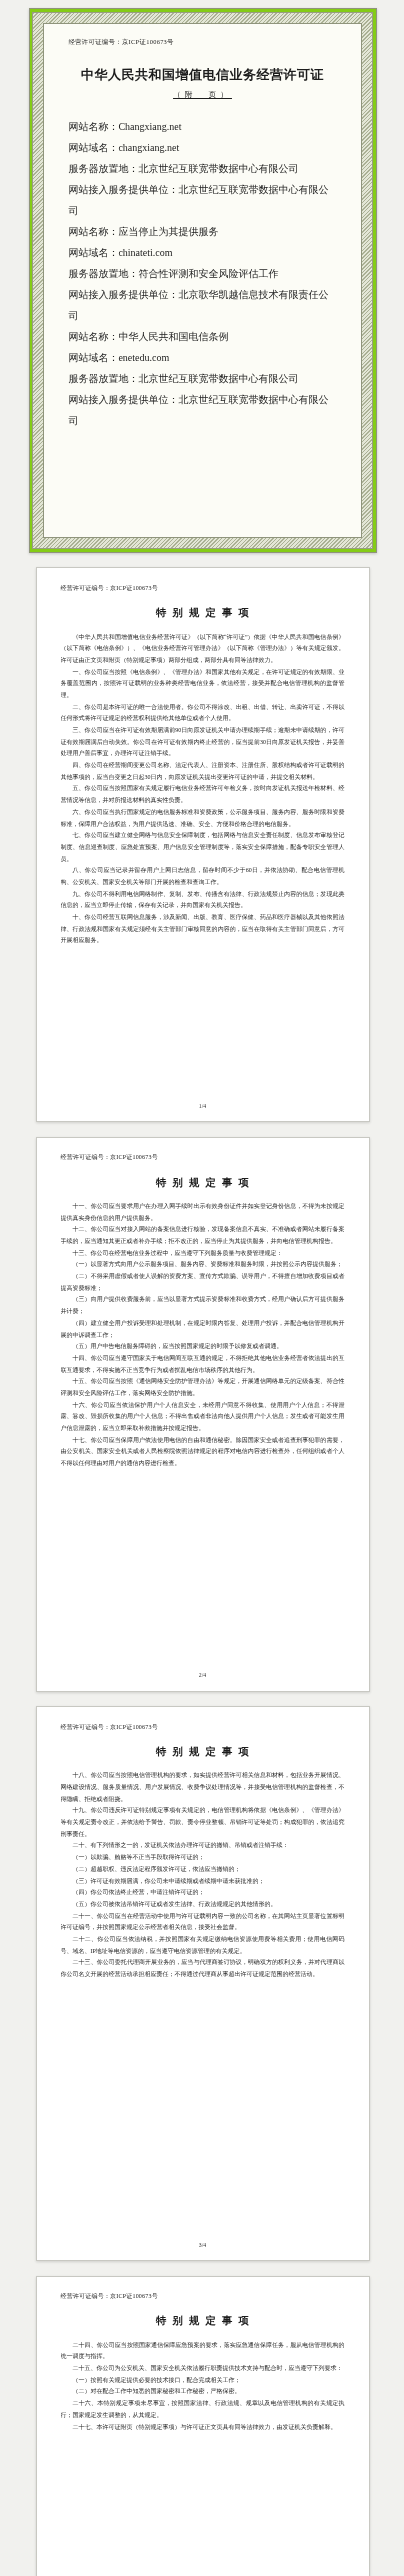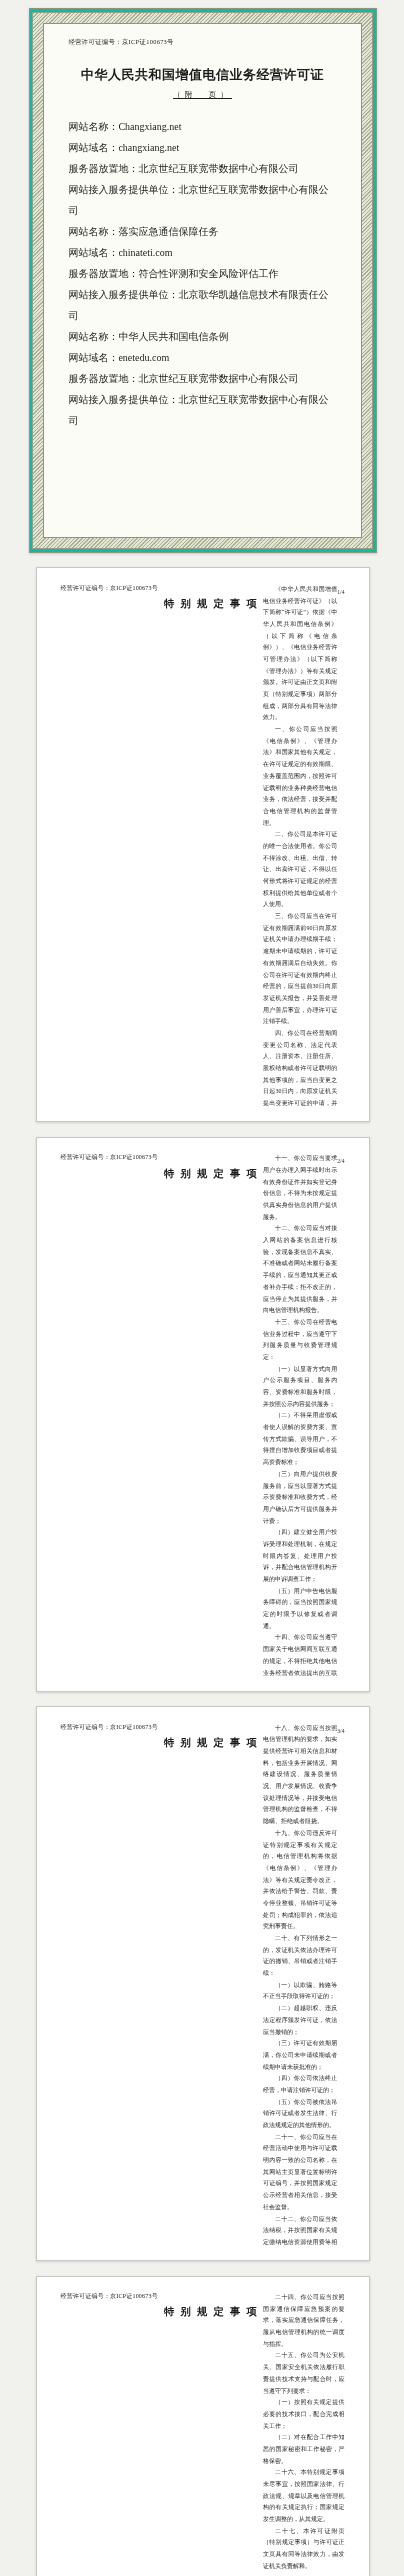--- a/index.html
+++ b/index.html
@@ -9,21 +9,21 @@
     font-family:"Liberation Serif","DejaVu Serif",serif;
     color:#1c1c1c;
     -webkit-font-smoothing:antialiased;
   }
   .stage{padding:8.2px 0 17.5px;}
 
   
   .cert-page{width:348px;margin:0 auto 14.4px;}
   .cert-frame{
     border:0.5px solid #8f947c;
-    background:#14b8a6;
+    background:#84cc16;
     padding:2.6px;
     box-shadow:0 0.5px 2.6px rgba(0,0,0,.18);
   }
   .cert-band{
     border:0.5px solid #989d84;
     background:repeating-linear-gradient(135deg,#aab094 0 1px,#e3e6d6 1px 2.6px);
     padding:10.3px;
   }
   .cert-paper{
     background:#fcfcf6;
@@ -43,21 +43,21 @@
   .cert-line{font-size:10px;line-height:2.1;}
   .cert-label{}
 
   
   .prov-page{
     width:334px;margin:0 auto 14.4px;
     background:#fff;border:0.5px solid #c8c8c2;
     box-shadow:0 0.5px 2.6px rgba(0,0,0,.14);
     height:555px;box-sizing:border-box;
     padding:15.5px 24px 12.4px;
-    display:flex;flex-direction:row;
+    display:flex;flex-direction:column;
   }
   .prov-header{font-size:6px;letter-spacing:0.2px;}
   .prov-title{
     text-align:center;font-size:10.3px;font-weight:bold;
     letter-spacing:6.2px;margin:13.4px 0 11.3px;text-indent:6.2px;
   }
   .prov-body{flex:1;font-size:6px;line-height:1.95;text-align:justify;overflow:hidden;}
   .prov-para{margin:0;text-indent:2em;}
   .prov-footer{text-align:center;font-size:5.7px;margin-top:5.2px;color:#333;}
 </style>
@@ -73,21 +73,21 @@
           <div class="cert-header">
             <span>经营许可证编号：</span><span>京ICP证100673号</span>
           </div>
           <h1 class="cert-title">中华人民共和国增值电信业务经营许可证</h1>
           <div class="cert-subtitle">（附　页）</div>
           <div id="cert-entries">
               <div class="cert-line"><span class="cert-label">网站名称：</span><span>Changxiang.net</span></div>
               <div class="cert-line"><span class="cert-label">网站域名：</span><span>changxiang.net</span></div>
               <div class="cert-line"><span class="cert-label">服务器放置地：</span><span>北京世纪互联宽带数据中心有限公司</span></div>
               <div class="cert-line"><span class="cert-label">网站接入服务提供单位：</span><span>北京世纪互联宽带数据中心有限公司</span></div>
-              <div class="cert-line"><span class="cert-label">网站名称：</span><span>落实应急通信保障任务</span></div>
+              <div class="cert-line"><span class="cert-label">网站名称：</span><span>应当停止为其提供服务</span></div>
               <div class="cert-line"><span class="cert-label">网站域名：</span><span>chinateti.com</span></div>
               <div class="cert-line"><span class="cert-label">服务器放置地：</span><span>符合性评测和安全风险评估工作</span></div>
               <div class="cert-line"><span class="cert-label">网站接入服务提供单位：</span><span>北京歌华凯越信息技术有限责任公司</span></div>
               <div class="cert-line"><span class="cert-label">网站名称：</span><span>中华人民共和国电信条例</span></div>
               <div class="cert-line"><span class="cert-label">网站域名：</span><span>enetedu.com</span></div>
               <div class="cert-line"><span class="cert-label">服务器放置地：</span><span>北京世纪互联宽带数据中心有限公司</span></div>
               <div class="cert-line"><span class="cert-label">网站接入服务提供单位：</span><span>北京世纪互联宽带数据中心有限公司</span></div>
             </div>
         </div>
       </div>

